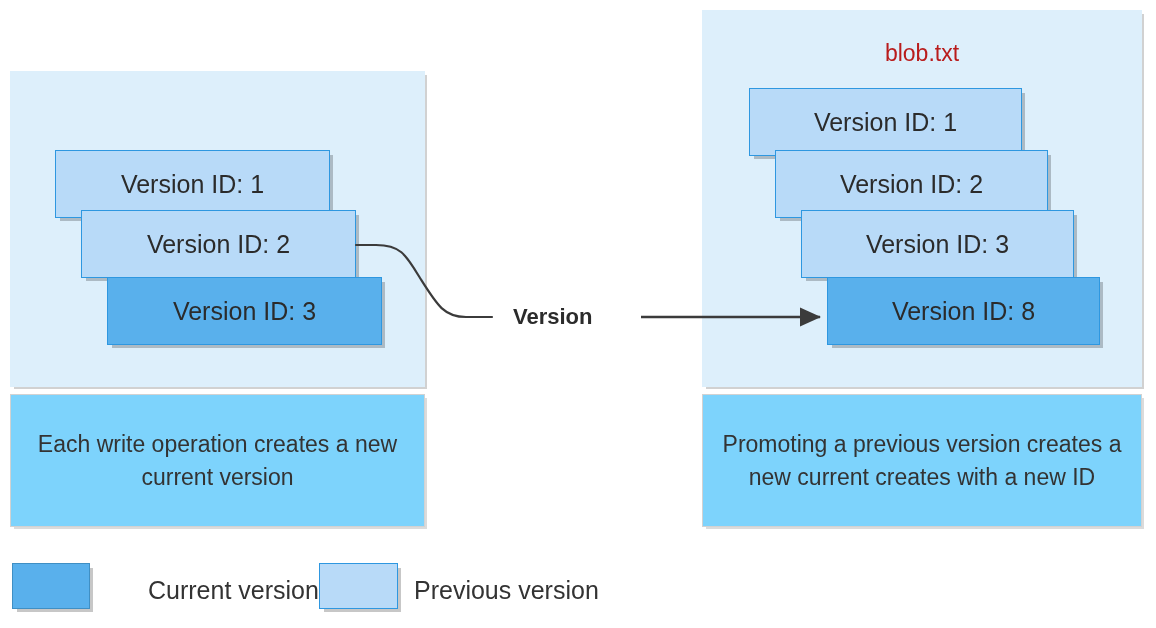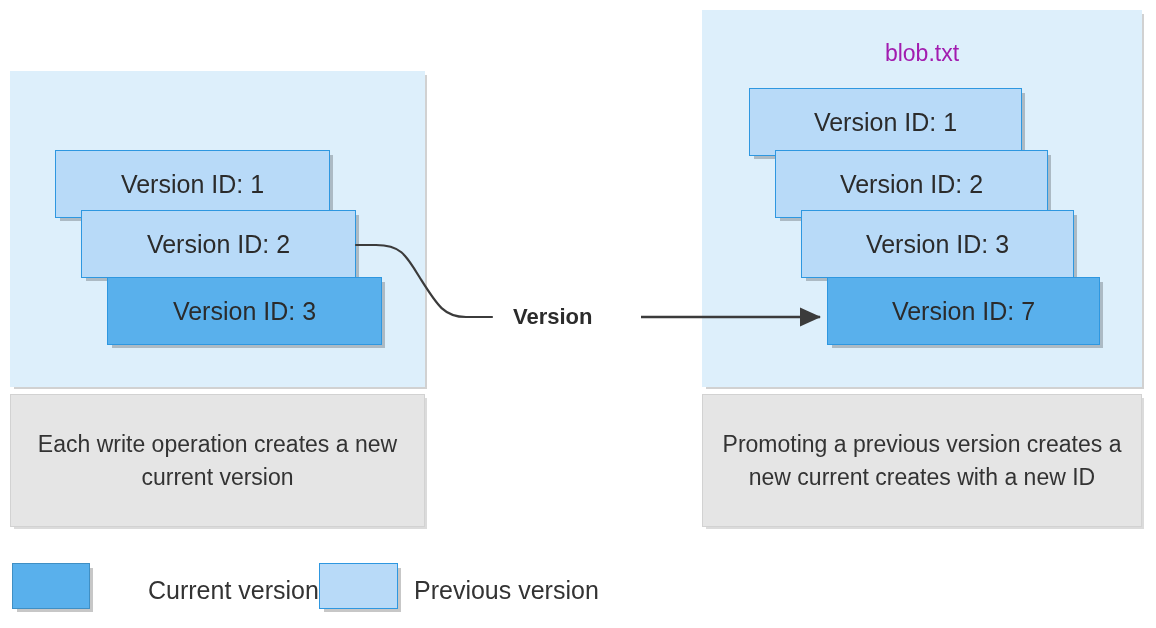--- a/index.html
+++ b/index.html
@@ -21,21 +21,21 @@
     background: #ddeffb;
     box-shadow: 3px 3px 0 -1px rgba(0,0,0,0.18);
   }
 
   .panel-title {
     position: absolute;
     left: 0;
     right: 0;
     text-align: center;
     font-size: 23px;
-    color: #a21caf;
+    color: #b91c1c;
     line-height: 1;
     white-space: nowrap;
   }
 
   .vbox {
     position: absolute;
     box-sizing: border-box;
     font-size: 25px;
     line-height: 1;
     display: flex;
@@ -49,21 +49,21 @@
     border: 1px solid #2e97e0;
   }
   .vbox.current {
     background: #59b0ec;
     border: 1px solid #2e97e0;
   }
 
   .caption {
     position: absolute;
     box-sizing: border-box;
-    background: #e5e5e5;
+    background: #7dd3fc;
     border: 1px solid #d2d2d2;
     box-shadow: 3px 3px 0 -1px rgba(0,0,0,0.14);
     display: flex;
     align-items: center;
     justify-content: center;
     text-align: center;
     font-size: 23px;
     line-height: 1.42;
     color: #333333;
     padding: 0 12px;
@@ -143,21 +143,21 @@
 <div class="vbox prev" style="left:749px; top:88px; width:273px; height:68px;">
   <span>Version ID: 1</span>
 </div>
 <div class="vbox prev" style="left:775px; top:150px; width:273px; height:68px;">
   <span>Version ID: 2</span>
 </div>
 <div class="vbox prev" style="left:801px; top:210px; width:273px; height:68px;">
   <span>Version ID: 3</span>
 </div>
 <div class="vbox current" style="left:827px; top:277px; width:273px; height:68px;">
-  <span>Version ID: 7</span>
+  <span>Version ID: 8</span>
 </div>
 
 <div class="caption" style="left:702px; top:394px; width:440px; height:133px;">
   <span>Promoting a previous version creates a new current creates with a new ID</span>
 </div>
 
 <svg id="connector-svg" viewBox="0 0 1156 628">
   <defs>
     <marker id="arrowhead" markerWidth="9" markerHeight="8" refX="8.5" refY="4" orient="auto" markerUnits="strokeWidth">
       <path d="M0,0 L9,4 L0,8 z" fill="#3b3b3b"></path>

